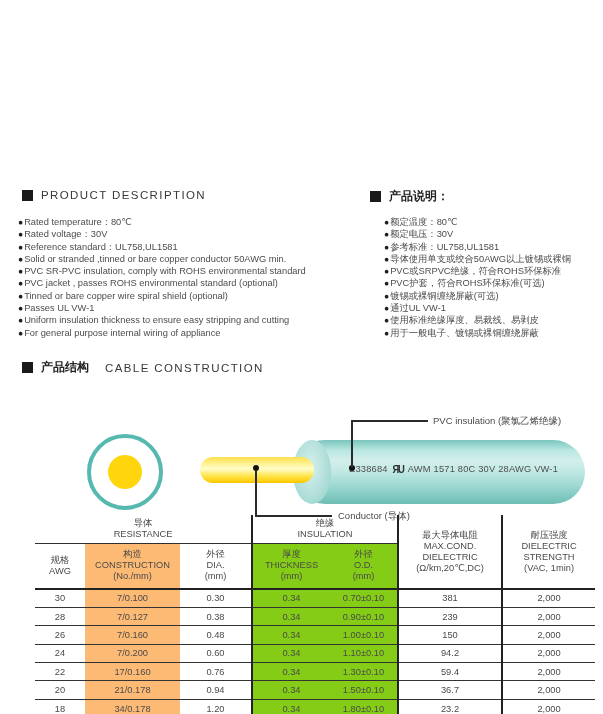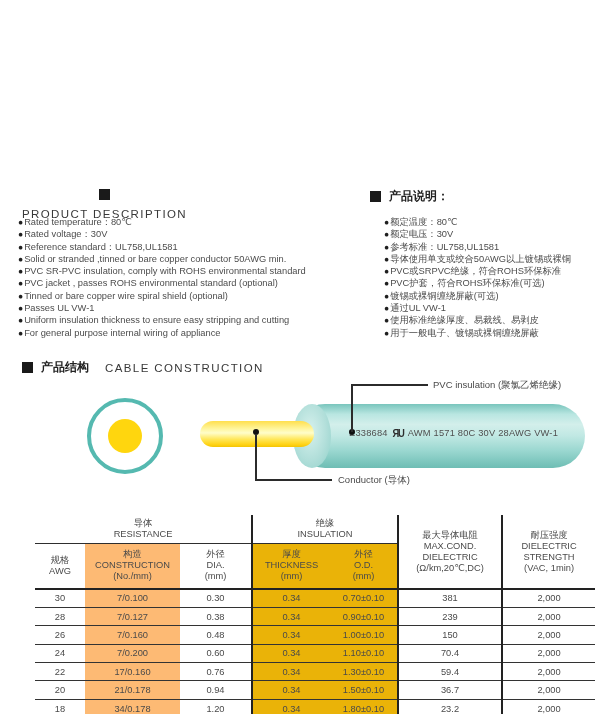--- a/index.html
+++ b/index.html
@@ -10,21 +10,21 @@
   
   .sec-head{position:absolute;display:flex;align-items:center;gap:8px;}
   .sq{width:11px;height:11px;background:#1a1a1a;flex:0 0 auto;}
   .sec-head .t-en{font-size:11.5px;letter-spacing:1.4px;color:#383838;}
   .sec-head .t-cn{font-size:12px;font-weight:bold;color:#222;}
   
   .blist{position:absolute;margin:0;padding:0;list-style:none;}
   .blist li{font-size:9.3px;line-height:12.3px;color:#4c4c4c;white-space:nowrap;}
   .blist li::before{content:"●";font-size:8.5px;margin-right:1px;color:#1f1f1f;}
   
-  .abs{position:absolute;}
+  .abs{position:absolute;margin-top:36px;}
   #xsec-ring{left:87px;top:398px;width:76px;height:76px;border:4px solid #55b9b0;
     border-radius:50%;box-sizing:border-box;background:#fff;}
   #xsec-core{left:108px;top:419px;width:34px;height:34px;border-radius:50%;background:#ffd60e;}
   #cable-body{left:293px;top:404px;width:292px;height:64px;border-radius:32px;
     background:linear-gradient(180deg,#79c5bd 0%,#b9e6e1 16%,#d3efeb 32%,#c0e8e3 50%,#9cd8d1 72%,#77c3ba 94%,#6fbdb4 100%);}
   #cable-face{left:293px;top:404px;width:38px;height:64px;border-radius:50%;
     background:radial-gradient(ellipse at 45% 42%,#d6f1ed 0%,#b2dfda 55%,#8fd0c9 100%);}
   #conductor-rod{left:200px;top:421px;width:114px;height:26px;border-radius:13px;
     background:linear-gradient(180deg,#ffdf4d 0%,#fff7a3 32%,#fffdc9 46%,#ffe75a 70%,#ffd316 90%,#f3c404 100%);}
   #cable-print{left:349px;top:427px;font-size:9.3px;letter-spacing:.2px;color:#4f4f4f;
@@ -36,32 +36,32 @@
   
   #spec-table{position:absolute;left:35px;top:515px;width:560px;border-collapse:collapse;
     table-layout:fixed;font-size:9.3px;color:#4a4a4a;text-align:center;}
   #spec-table td{padding:0;vertical-align:middle;}
   #spec-table .line{display:block;line-height:11px;}
   #spec-table .unit{line-height:11px;}
   tr.group-row{height:28px;}
   tr.colhead-row{height:46px;}
   tbody tr{height:18.4px;}
   .band-y{background:#fdba74;}
-  .band-b{background:#eab308;}
+  .band-b{background:#84cc16;}
   .vr{border-right:2px solid #222;}
   .gb{border-bottom:1.5px solid #2e2e2e;}      
   .hb{border-bottom:2px solid #222;}           
   tbody tr:not(:last-child) td{border-bottom:1.5px solid #333;}
 </style>
 </head>
 <body>
 
 <div id="page">
 
-  <div class="sec-head" style="left:22px;top:189px;flex-direction:column;">
+  <div class="sec-head" style="left:22px;top:189px;">
     <span class="sq"></span>
     <span class="t-en">PRODUCT DESCRIPTION</span>
   </div>
   <ul class="blist" style="left:18px;top:216px;width:348px;">
     <li>Rated temperature：80℃</li>
     <li>Rated voltage：30V</li>
     <li>Reference standard：UL758,UL1581</li>
     <li>Solid or stranded ,tinned or bare copper conductor 50AWG min.</li>
     <li>PVC SR-PVC insulation, comply with ROHS environmental standard</li>
     <li>PVC jacket , passes ROHS environmental standard (optional)</li>
@@ -204,21 +204,21 @@
         <td class="band-b vr">1.00±0.10</td>
         <td class="vr">150</td>
         <td>2,000</td>
       </tr>
       <tr>
         <td>24</td>
         <td class="band-y">7/0.200</td>
         <td class="vr">0.60</td>
         <td class="band-b">0.34</td>
         <td class="band-b vr">1.10±0.10</td>
-        <td class="vr">70.4</td>
+        <td class="vr">94.2</td>
         <td>2,000</td>
       </tr>
       <tr>
         <td>22</td>
         <td class="band-y">17/0.160</td>
         <td class="vr">0.76</td>
         <td class="band-b">0.34</td>
         <td class="band-b vr">1.30±0.10</td>
         <td class="vr">59.4</td>
         <td>2,000</td>

